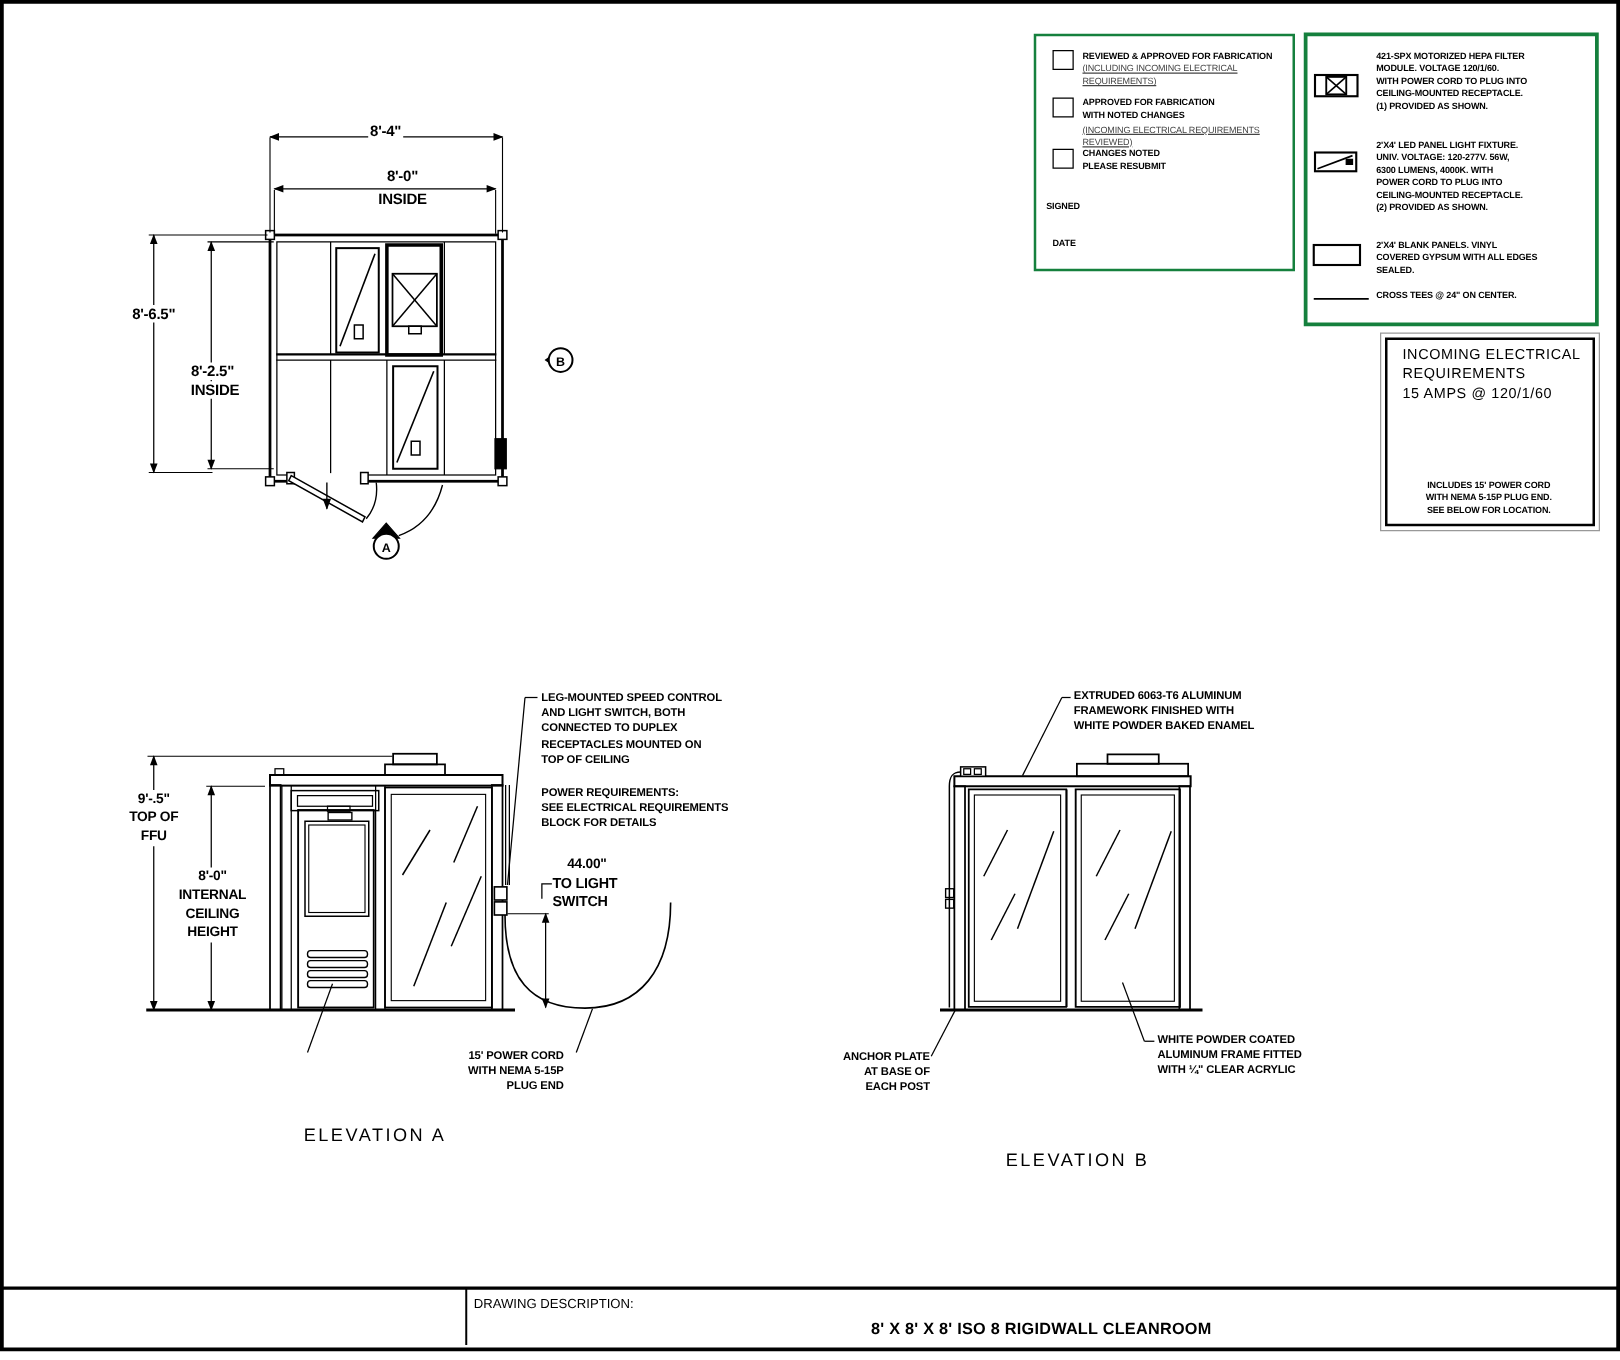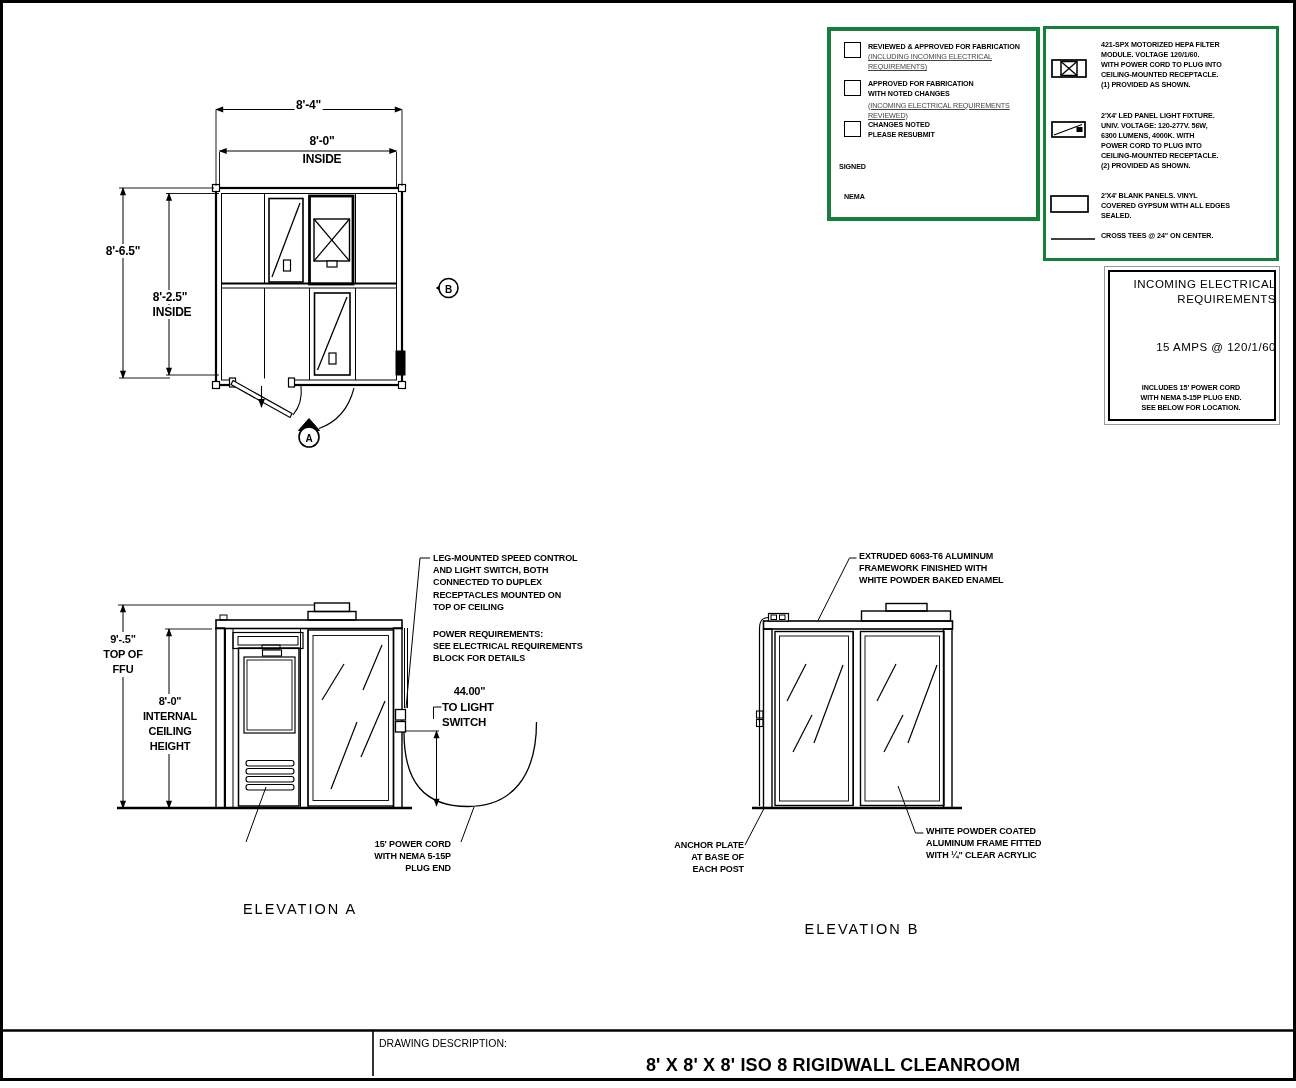--- a/index.html
+++ b/index.html
@@ -8,23 +8,23 @@
   #border{position:absolute;left:0;top:0;width:1290px;height:1075px;border:3px solid #000;}
   svg.lw{position:absolute;left:0;top:0;}
   svg.lw line,svg.lw rect,svg.lw path,svg.lw circle,svg.lw polygon{stroke:#000;fill:none;}
   .t{position:absolute;white-space:pre-line;font-weight:700;font-size:9px;line-height:12.2px;letter-spacing:-0.1px;}
   .t7{position:absolute;white-space:pre-line;font-weight:700;font-size:7.2px;line-height:10.1px;letter-spacing:-0.1px;}
   .dim{position:absolute;white-space:pre-line;font-weight:600;font-size:12px;line-height:14px;letter-spacing:-0.2px;}
   .dim11{position:absolute;white-space:pre-line;font-weight:600;font-size:11px;line-height:15px;letter-spacing:-0.2px;text-align:center;}
   .wbg{background:#fff;padding:0 2px;}
   .cx{transform:translateX(-50%);}
   .ra{text-align:right;}
-  .etitle{position:absolute;font-weight:400;font-size:11.5px;line-height:15px;letter-spacing:0.5px;text-align:right;white-space:pre-line;}
+  .etitle{position:absolute;font-weight:400;font-size:11.5px;line-height:15px;letter-spacing:0.5px;text-align:left;white-space:pre-line;margin-left:16px;}
   .ul{text-decoration:underline;font-weight:400;color:#444;}
-  .box{position:absolute;border:4px solid #15803d;background:#fff;}
+  .box{position:absolute;border:2px solid #15803d;background:#fff;}
   .cb{position:absolute;width:15px;height:14px;border:1.7px solid #000;background:#fff;}
   .elev-title{position:absolute;font-weight:500;font-size:14.5px;letter-spacing:2px;white-space:nowrap;}
 </style>
 </head>
 <body>
 
 <div id="sheet">
   <div id="border"></div>
 
   <svg class="lw" width="1296" height="1088">
@@ -297,21 +297,21 @@
     <div class="cb" style="left:13px;top:49px;"></div>
     <div class="t7" style="left:37px;top:48px;">APPROVED FOR FABRICATION
 WITH NOTED CHANGES</div>
     <div class="t7 ul" style="left:37px;top:69.5px;">(INCOMING ELECTRICAL REQUIREMENTS REVIEWED)</div>
 
     <div class="cb" style="left:13px;top:90px;"></div>
     <div class="t7" style="left:37px;top:89px;">CHANGES NOTED
 PLEASE RESUBMIT</div>
 
     <div class="t7" style="left:8px;top:131px;">SIGNED</div>
-    <div class="t7" style="left:13px;top:161px;">NEMA</div>
+    <div class="t7" style="left:13px;top:161px;">DATE</div>
   </div>
 
   <div class="box" style="left:1043px;top:26px;width:230px;height:229px;border-width:3px;background:transparent;"></div>
   <div class="t7" style="left:1101px;top:40px;">421-SPX  MOTORIZED HEPA FILTER
 MODULE. VOLTAGE 120/1/60.
 WITH POWER CORD TO PLUG INTO
 CEILING-MOUNTED RECEPTACLE.
 (1) PROVIDED AS SHOWN.</div>
   <div class="t7" style="left:1101px;top:110.5px;">2'X4' LED PANEL LIGHT FIXTURE.
 UNIV. VOLTAGE: 120-277V.  56W,
@@ -322,20 +322,20 @@
   <div class="t7" style="left:1101px;top:190.5px;">2'X4' BLANK PANELS. VINYL
 COVERED GYPSUM WITH ALL EDGES
 SEALED.</div>
   <div class="t7" style="left:1101px;top:230.5px;">CROSS TEES @ 24" ON CENTER.</div>
 
   <div style="position:absolute;left:1104px;top:266px;width:174px;height:157px;border:1px solid #999;">
     <div style="position:absolute;left:3px;top:3px;right:3px;bottom:3px;border:2px solid #000;"></div>
   </div>
   <div class="etitle cx" style="left:1191px;top:277px;width:170px;">INCOMING ELECTRICAL
 REQUIREMENTS</div>
-  <div class="etitle cx" style="left:1191px;top:340px;width:170px;">15 AMPS @ 120/1/60</div>
+  <div class="etitle cx" style="left:1191px;top:308px;width:170px;">15 AMPS @ 120/1/60</div>
   <div class="t7 cx" style="left:1191px;top:383px;text-align:center;line-height:10px;">INCLUDES 15' POWER CORD
 WITH NEMA 5-15P PLUG END.
 SEE BELOW FOR LOCATION.</div>
 
   <div style="position:absolute;left:379px;top:1037px;font-size:10.5px;font-weight:400;">DRAWING DESCRIPTION:</div>
-  <div class="cx" style="position:absolute;left:833px;top:1055px;font-size:18px;font-weight:700;letter-spacing:0.2px;white-space:nowrap;">8' X 8' X 8' ISO 8 RIGIDWALL CLEANROOM</div>
+  <div class="cx" style="position:absolute;left:833px;top:1055px;font-size:13px;font-weight:700;letter-spacing:0.2px;white-space:nowrap;">8' X 8' X 8' ISO 8 RIGIDWALL CLEANROOM</div>
 </div>
 
 </body></html>

